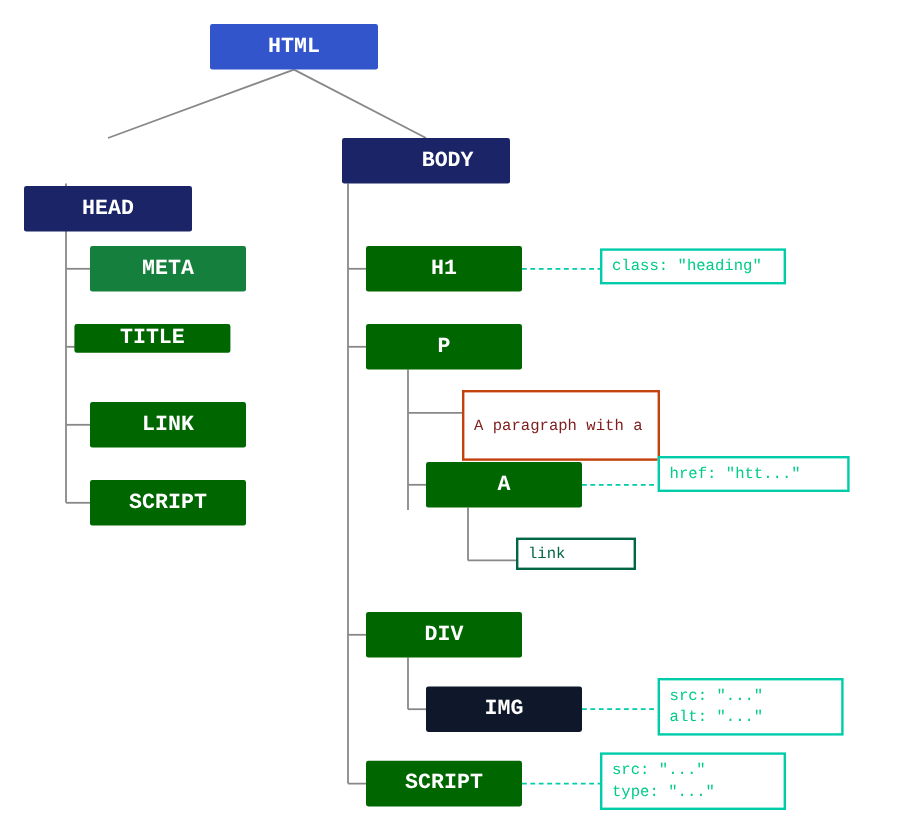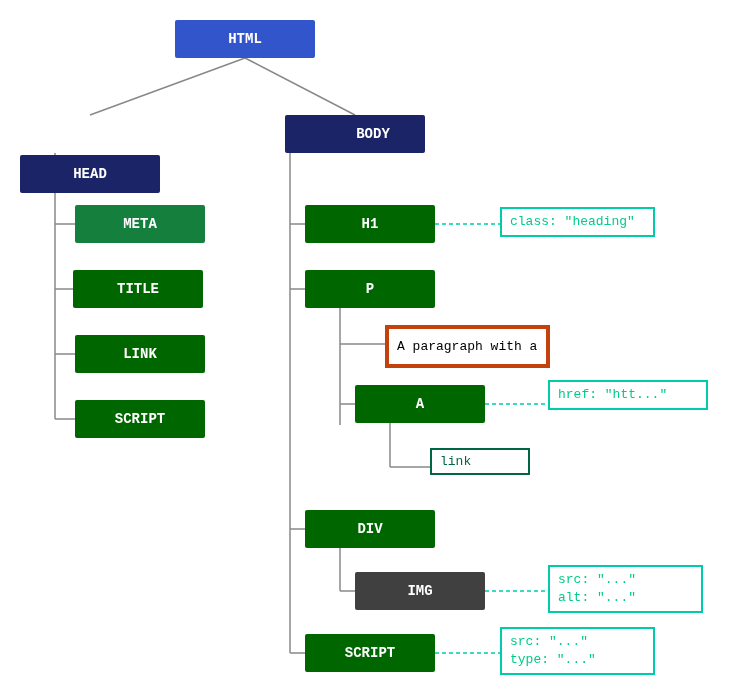--- a/index.html
+++ b/index.html
@@ -19,21 +19,21 @@
       height: 689px;
     }
 
     .node {
       position: absolute;
       display: flex;
       align-items: center;
       justify-content: center;
       font-weight: bold;
       font-family: 'Courier New', Courier, monospace;
-      font-size: 14px;
+      font-size: 18px;
       color: #fff;
       border-radius: 2px;
     }
 
     .node-html {
       background: #3355cc;
       width: 140px;
       height: 38px;
       left: 175px;
       top: 20px;
@@ -61,22 +61,22 @@
       background: #15803d;
       width: 130px;
       height: 38px;
       left: 75px;
       top: 205px;
     }
 
     .node-title {
       background: #006600;
       width: 130px;
-      height: 38px;
-      left: 73px;
+      height: 24px;
+      left: 62px;
       top: 270px;
     }
 
     .node-link {
       background: #006600;
       width: 130px;
       height: 38px;
       left: 75px;
       top: 335px;
     }
@@ -107,21 +107,21 @@
 
     .node-div {
       background: #006600;
       width: 130px;
       height: 38px;
       left: 305px;
       top: 510px;
     }
 
     .node-img {
-      background: #404040;
+      background: #0f172a;
       width: 130px;
       height: 38px;
       left: 355px;
       top: 572px;
     }
 
     .node-script-body {
       background: #006600;
       width: 130px;
       height: 38px;
@@ -156,26 +156,26 @@
     }
 
     .attr-a {
       left: 548px;
       top: 380px;
       width: 160px;
     }
 
     .attr-text-p {
       position: absolute;
-      border: 4px solid #c2410c;
-      color: #000000;
+      border: 2px solid #c2410c;
+      color: #7f1d1d;
       background: #fff;
       font-family: 'Courier New', Courier, monospace;
       font-size: 13px;
-      padding: 10px 8px;
+      padding: 20px 8px;
       left: 385px;
       top: 325px;
       width: 165px;
     }
 
     .attr-link-text {
       position: absolute;
       border: 2px solid #006644;
       color: #006644;
       background: #fff;

